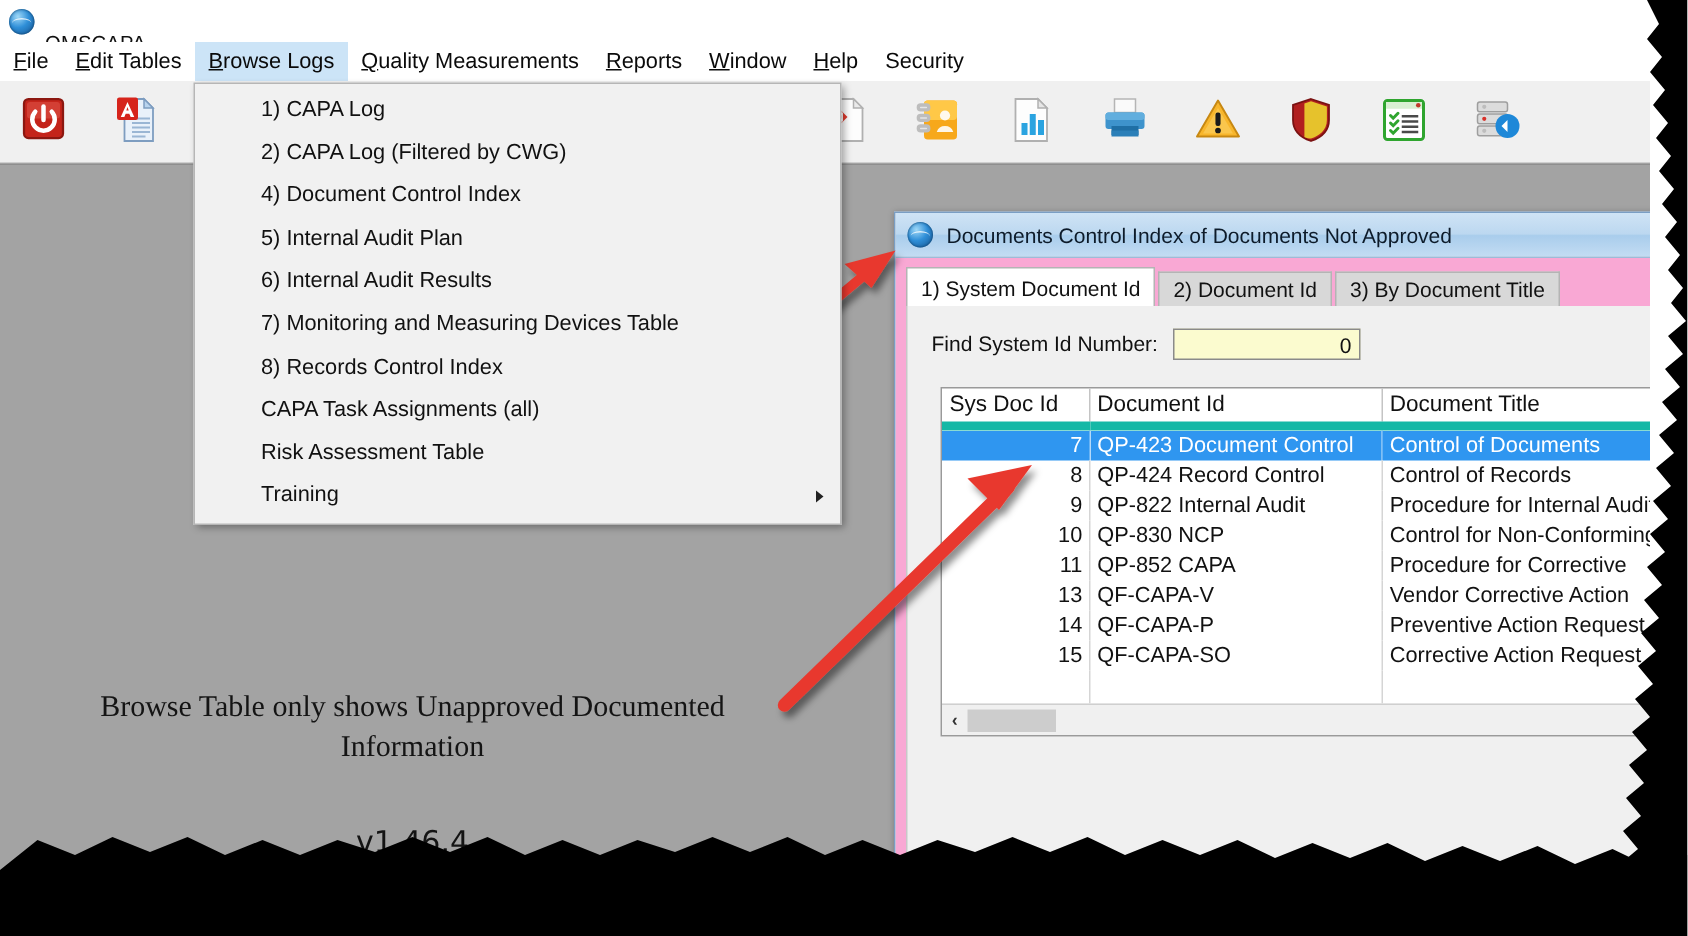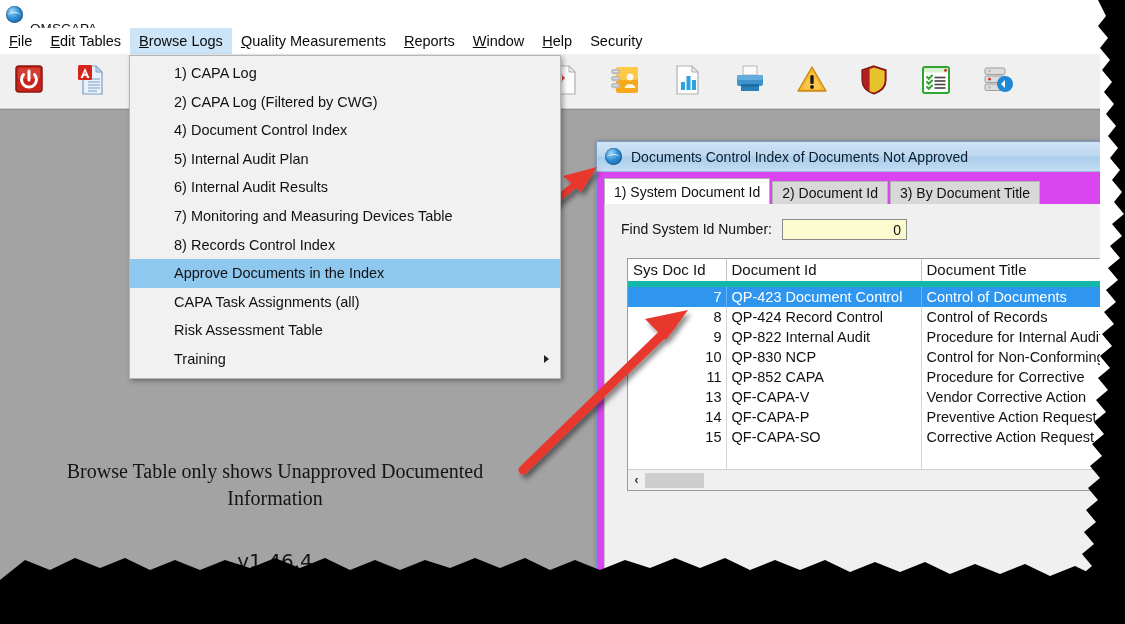--- a/index.html
+++ b/index.html
@@ -97,21 +97,21 @@
   #doc-titlebar{
     height:30px;
     background:linear-gradient(to bottom,#cfe3f5 0%,#bcd8f0 48%,#a9cdec 52%,#c3dcf3 100%);
     display:flex;align-items:center;gap:9px;padding-left:8px;
     border-bottom:1px solid #9dbbd9;
     box-sizing:border-box;
   }
   #doc-title{font-size:14px;color:#0d1b2a;white-space:nowrap;}
   #doc-body{
     position:absolute;left:0;top:30px;right:0;bottom:0;
-    background:#d946ef;
+    background:#f9a8d4;
     padding:6px 0 0 7px;
     box-sizing:border-box;
   }
   
   #tabs{display:flex;align-items:flex-end;height:26px;position:relative;}
   .tab{
     height:23px;line-height:23px;padding:0 9px;
     font-size:14px;color:#111;
     background:#d8d8d8;border:1px solid #b4b4b4;border-bottom:none;
     margin-right:2px;white-space:nowrap;cursor:default;
@@ -370,21 +370,20 @@
   <div id="client-area"></div>
 
   <div id="browse-menu">
     <div class="menu-item">1) CAPA Log</div>
     <div class="menu-item">2) CAPA Log (Filtered by CWG)</div>
     <div class="menu-item">4) Document Control Index</div>
     <div class="menu-item">5) Internal Audit Plan</div>
     <div class="menu-item">6) Internal Audit Results</div>
     <div class="menu-item">7) Monitoring and Measuring Devices Table</div>
     <div class="menu-item">8) Records Control Index</div>
-    <div class="menu-item sel">Approve Documents in the Index</div>
     <div class="menu-item">CAPA Task Assignments (all)</div>
     <div class="menu-item">Risk Assessment Table</div>
     <div class="menu-item">
       <span>Training</span>
       <span class="submenu-arrow"></span>
     </div>
   </div>
 
   <div id="doc-window">
     <div id="doc-titlebar">

